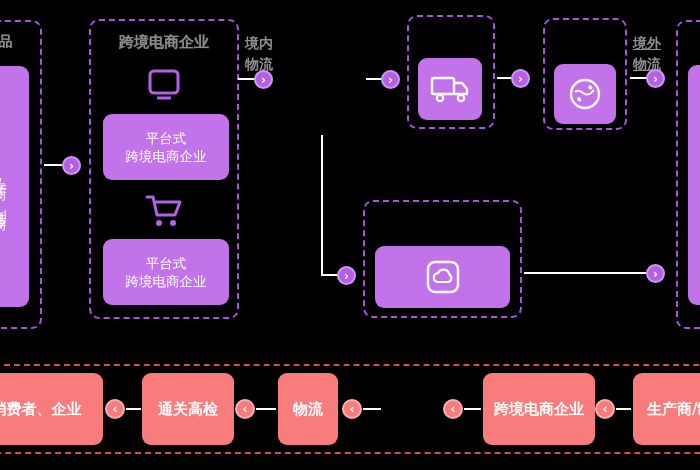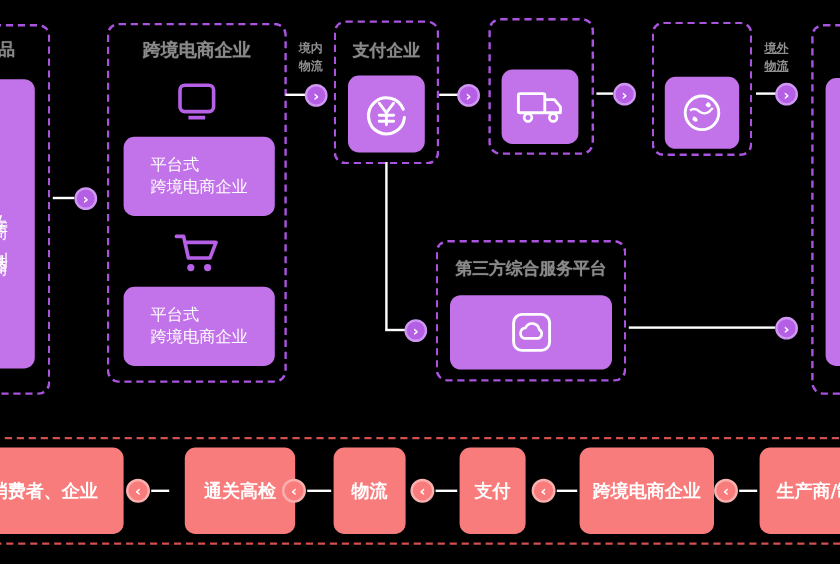--- a/index.html
+++ b/index.html
@@ -4,24 +4,24 @@
 <style>
   html,body{margin:0;padding:0;background:#000;}
   #canvas{
     position:relative;width:700px;height:470px;background:#000;
     overflow:hidden;font-family:"DejaVu Sans","Liberation Sans",sans-serif;
   }
   .abs{position:absolute;}
   
   .pbox{border:2px dashed #a953de;border-radius:10px;background:#000;}
   .pfill{background:#c273ea;border-radius:9px;display:flex;align-items:center;justify-content:center;
-         color:#fff;line-height:1.35;}
+         color:#fff;text-align:center;line-height:1.35;}
   .phead{color:#8a8a8a;font-weight:bold;font-size:14px;text-align:center;white-space:nowrap;
          text-shadow:0 0 1px #555;}
-  .glabel{color:#909090;font-size:10px;font-weight:bold;text-align:center;line-height:1.5;}
+  .glabel{color:#909090;font-size:14px;font-weight:bold;text-align:center;line-height:1.5;}
   .wline{background:#fff;height:2px;}
   .wvline{background:#fff;width:2px;}
   .pcirc{width:19px;height:19px;border-radius:50%;background:#b55fe5;border:2px solid #cf97f2;
          box-sizing:border-box;display:flex;align-items:center;justify-content:center;
          color:#fff;font-size:12px;font-weight:bold;line-height:1;}
   .vtext{writing-mode:vertical-lr;text-orientation:upright;letter-spacing:3px;font-size:15px;}
   .sub2line{font-size:13.5px;}
   
   .rdash{border:2px dashed #d14f4f;border-radius:6px;}
   .rbox{background:#f97c7c;border-radius:9px;display:flex;align-items:center;justify-content:center;
@@ -76,31 +76,20 @@
 
   <div class="abs glabel" style="left:236px;top:33px;width:46px;">
     <div>境内</div>
     <div>物流</div>
   </div>
   <div class="abs wline" style="left:238px;top:78px;width:17px;"></div>
   <div class="abs pcirc" style="left:254px;top:70px;">
       <span>›</span>
     </div>
 
-  <div class="abs pbox" style="left:278px;top:17px;width:84px;height:116px;">
-    <div class="abs phead" style="left:0;top:15px;width:100%;">支付企业</div>
-    <div class="abs pfill" style="left:10px;top:44px;width:64px;height:64px;">
-      <span>
-        <svg width="40" height="40" viewBox="0 0 40 40">
-          <path d="M34 16 a15 15 0 1 0 1 7" fill="none" stroke="#fff" stroke-width="2.6" stroke-linecap="round"></path>
-          <path d="M14 11 l6 8 l6 -8 M20 19 v10 M14 21 h12 M14 26 h12" fill="none" stroke="#fff" stroke-width="2.4" stroke-linecap="round"></path>
-        </svg>
-      </span>
-    </div>
-  </div>
   <div class="abs wline" style="left:366px;top:78px;width:16px;"></div>
   <div class="abs pcirc" style="left:381px;top:70px;">
       <span>›</span>
     </div>
 
   <div class="abs pbox" style="left:407px;top:15px;width:84px;height:110px;">
     <div class="abs pfill" style="left:9px;top:41px;width:64px;height:62px;">
       <span>
         <svg width="42" height="34" viewBox="0 0 42 34">
           <rect x="3" y="6" width="22" height="16" rx="1.5" fill="none" stroke="#fff" stroke-width="2.4"></rect>
@@ -136,21 +125,20 @@
   <div class="abs wline" style="left:630px;top:77px;width:17px;"></div>
   <div class="abs pcirc" style="left:646px;top:69px;">
       <span>›</span>
     </div>
 
   <div class="abs pbox" style="left:676px;top:20px;width:80px;height:305px;">
     <div class="abs pfill vtext" style="left:10px;top:43px;width:60px;height:240px;">消费者</div>
   </div>
 
   <div class="abs pbox" style="left:363px;top:200px;width:155px;height:114px;">
-    <div class="abs phead" style="left:0;top:13px;width:100%;">第三方综合服务平台</div>
     <div class="abs pfill" style="left:10px;top:44px;width:135px;height:62px;">
       <span>
         <svg width="44" height="44" viewBox="0 0 44 44">
           <rect x="7" y="7" width="30" height="30" rx="7" fill="none" stroke="#fff" stroke-width="2.4"></rect>
           <path d="M16 27 a4.5 4.5 0 0 1 1 -8.8 a6 6 0 0 1 11.4 1.4 a4 4 0 0 1 -1.2 7.4 z" fill="none" stroke="#fff" stroke-width="2.2" stroke-linejoin="round"></path>
         </svg>
       </span>
     </div>
   </div>
 
@@ -166,33 +154,32 @@
     </div>
 
   <div class="abs rdash" style="left:-22px;top:364px;width:744px;height:86px;"></div>
 
   <div class="abs rbox" style="left:-30px;top:373px;width:133px;height:72px;">消费者、企业</div>
   <div class="abs rcirc" style="left:105px;top:399px;">
       <span>‹</span>
     </div>
   <div class="abs wline" style="left:126px;top:408px;width:15px;"></div>
 
-  <div class="abs rbox" style="left:142px;top:373px;width:92px;height:72px;margin-left:12px;">通关高检</div>
+  <div class="abs rbox" style="left:142px;top:373px;width:92px;height:72px;">通关高检</div>
   <div class="abs rcirc" style="left:235px;top:399px;">
       <span>‹</span>
     </div>
   <div class="abs wline" style="left:256px;top:408px;width:20px;"></div>
 
   <div class="abs rbox" style="left:278px;top:373px;width:60px;height:72px;">物流</div>
   <div class="abs rcirc" style="left:342px;top:399px;">
       <span>‹</span>
     </div>
   <div class="abs wline" style="left:363px;top:408px;width:18px;"></div>
 
-  <div class="abs rbox" style="left:383px;top:373px;width:55px;height:72px;">支付</div>
   <div class="abs rcirc" style="left:443px;top:399px;">
       <span>‹</span>
     </div>
   <div class="abs wline" style="left:464px;top:408px;width:17px;"></div>
 
   <div class="abs rbox" style="left:483px;top:373px;width:112px;height:72px;">跨境电商企业</div>
   <div class="abs rcirc" style="left:595px;top:399px;">
       <span>‹</span>
     </div>
   <div class="abs wline" style="left:616px;top:408px;width:15px;"></div>

